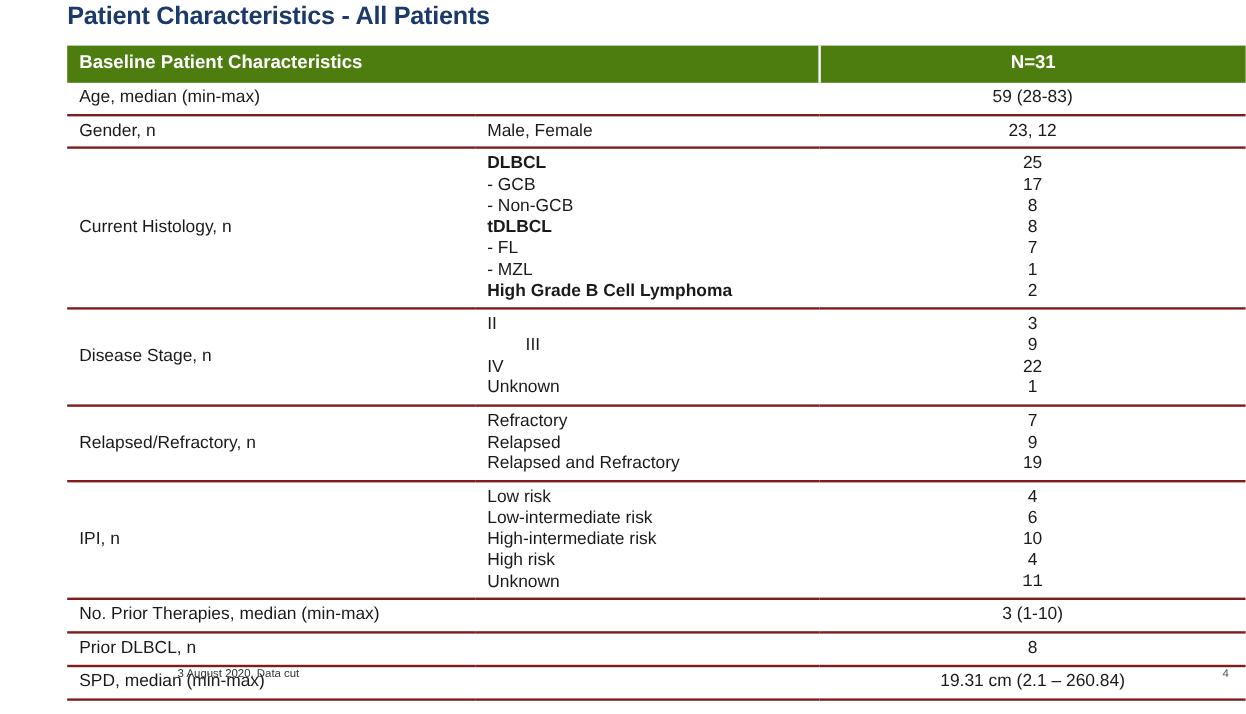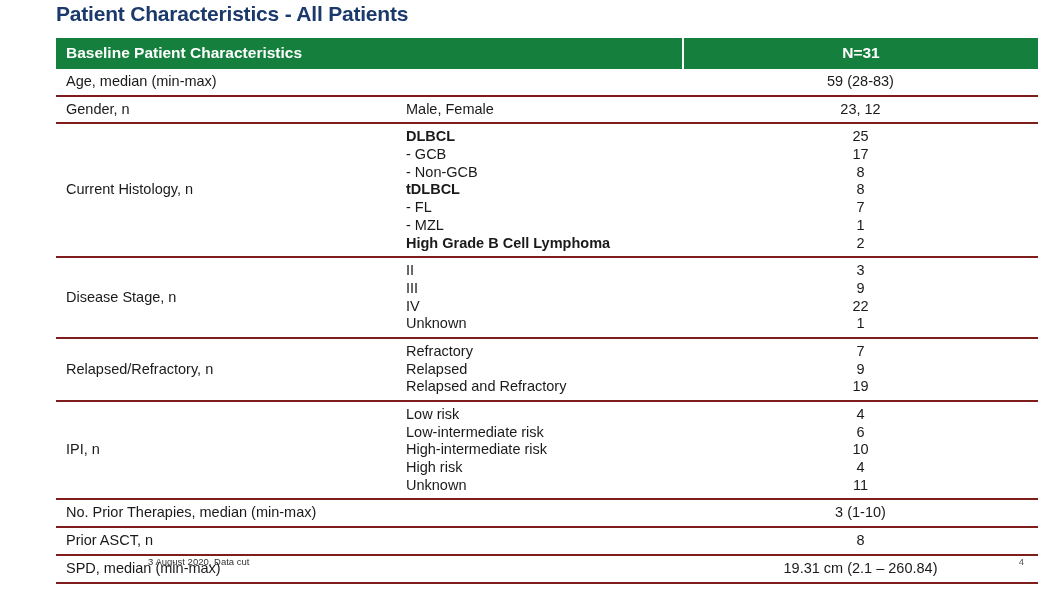--- a/index.html
+++ b/index.html
@@ -39,21 +39,21 @@
   table.chars {
     border-collapse: collapse;
     width: 982px;
     table-layout: fixed;
   }
   table.chars col.c1 { width: 340px; }
   table.chars col.c2 { width: 287px; }
   table.chars col.c3 { width: 355px; }
 
   thead th {
-    background: #15803d;
+    background: #4d7c0f;
     color: #ffffff;
     font-size: 15.5px;
     font-weight: bold;
     text-align: left;
     padding: 6px 10px 7px 10px;
     vertical-align: middle;
   }
   thead th.n-col {
     text-align: center;
     border-left: 2px solid #ffffff;
@@ -150,44 +150,44 @@
         </tr>
 
         <tr>
           <td class="label">Current Histology, n</td>
           <td class="mid" style="font-weight:normal"><span style="display: block; font-weight: bold;">DLBCL</span><span style="display: block;">-    GCB</span><span style="display: block;">-    Non-GCB</span><span style="display: block; font-weight: bold;">tDLBCL</span><span style="display: block;">-    FL</span><span style="display: block;">-    MZL</span><span style="display: block; font-weight: bold;">High Grade B Cell Lymphoma</span></td>
           <td class="val"><span style="display: block;">25</span><span style="display: block;">17</span><span style="display: block;">8</span><span style="display: block;">8</span><span style="display: block;">7</span><span style="display: block;">1</span><span style="display: block;">2</span></td>
         </tr>
 
         <tr>
           <td class="label">Disease Stage, n</td>
-          <td class="mid"><span style="display: block;">II</span><span style="display: block;">III</span><span style="display: block;">IV</span><span style="display: block;">Unknown</span></td>
+          <td class="mid"><span style="display: block;">II</span><span style="display: block; margin-left: 32px;">III</span><span style="display: block;">IV</span><span style="display: block;">Unknown</span></td>
           <td class="val"><span style="display: block;">3</span><span style="display: block;">9</span><span style="display: block;">22</span><span style="display: block;">1</span></td>
         </tr>
 
         <tr>
           <td class="label">Relapsed/Refractory, n</td>
           <td class="mid"><span style="display: block;">Refractory</span><span style="display: block;">Relapsed</span><span style="display: block;">Relapsed and Refractory</span></td>
           <td class="val"><span style="display: block;">7</span><span style="display: block;">9</span><span style="display: block;">19</span></td>
         </tr>
 
         <tr>
           <td class="label">IPI, n</td>
           <td class="mid"><span style="display: block;">Low risk</span><span style="display: block;">Low-intermediate risk</span><span style="display: block;">High-intermediate risk</span><span style="display: block;">High risk</span><span style="display: block;">Unknown</span></td>
-          <td class="val"><span style="display: block;">4</span><span style="display: block;">6</span><span style="display: block;">10</span><span style="display: block;">4</span><span style="display: block;">11</span></td>
+          <td class="val"><span style="display: block;">4</span><span style="display: block;">6</span><span style="display: block;">10</span><span style="display: block;">4</span><span style="display: block; font-family: Liberation Mono, monospace;">11</span></td>
         </tr>
 
         <tr>
           <td class="label">No. Prior Therapies, median (min-max)</td>
           <td class="mid"></td>
           <td class="val">3 (1-10)</td>
         </tr>
 
         <tr>
-          <td class="label">Prior ASCT, n</td>
+          <td class="label">Prior DLBCL, n</td>
           <td class="mid"></td>
           <td class="val">8</td>
         </tr>
 
         <tr>
           <td class="label">SPD, median (min-max)</td>
           <td class="mid"></td>
           <td class="val">19.31 cm (2.1 – 260.84)</td>
         </tr>
 

